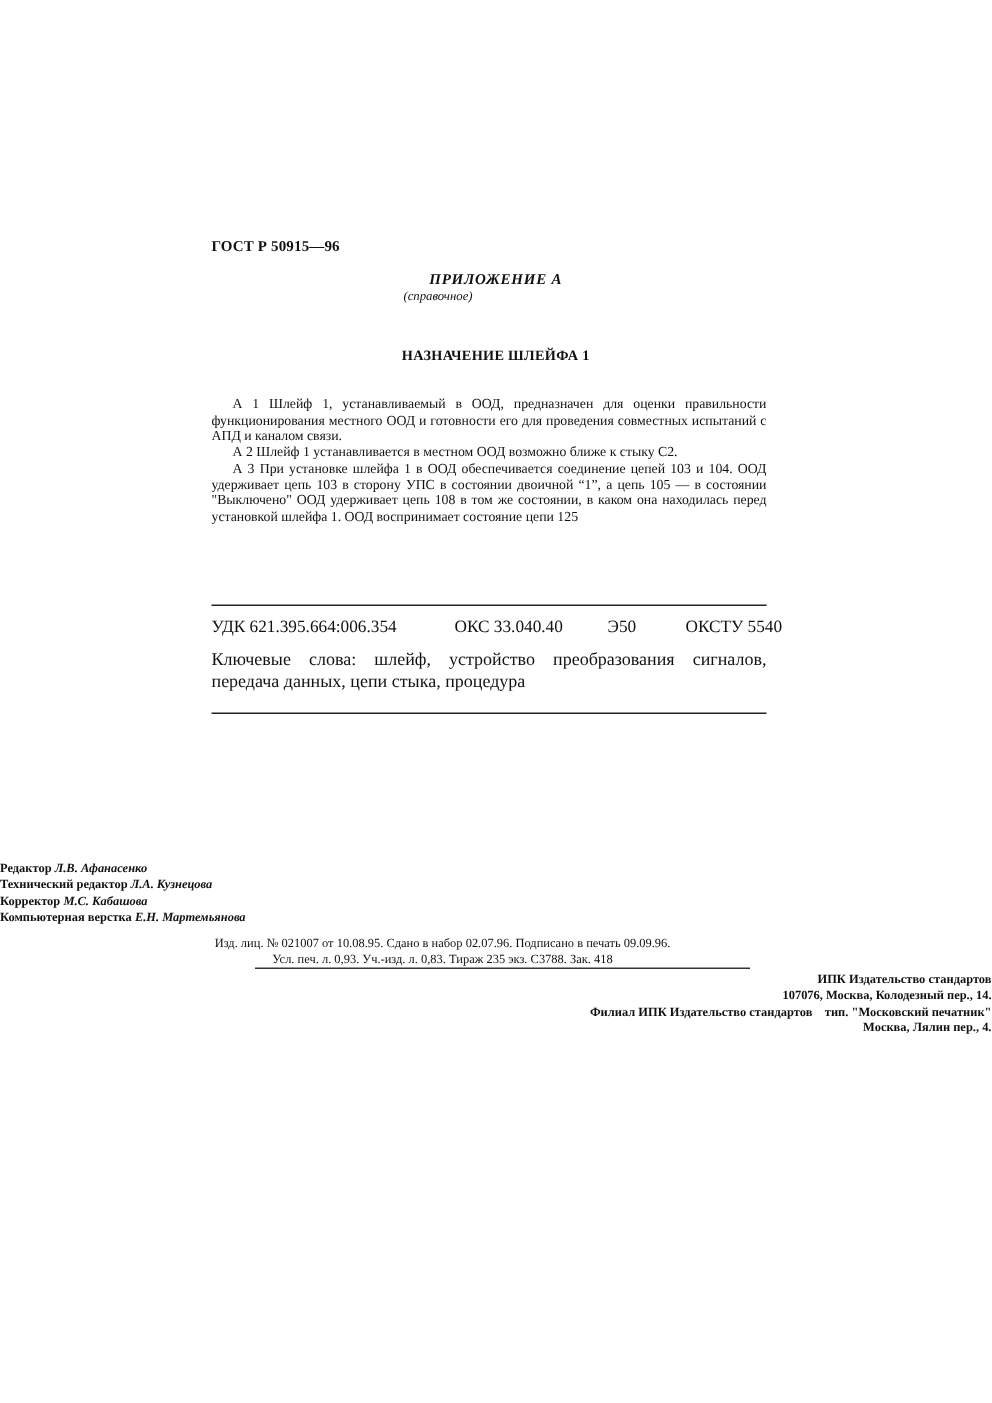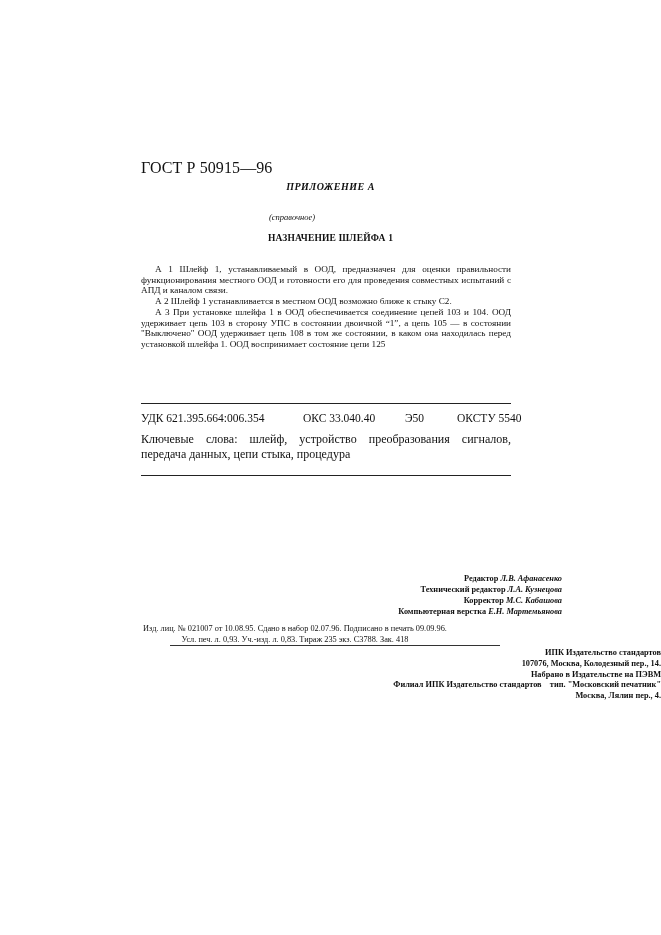--- a/index.html
+++ b/index.html
@@ -1,32 +1,32 @@
 <!DOCTYPE html>
 <html><head>
 <meta charset="utf-8">
 <style>
   html, body { margin:0; padding:0; background:#ffffff; }
   body { width:661px; height:935px; position:relative; overflow:hidden;
          font-family:"Liberation Serif","DejaVu Serif",serif; color:#111; }
   .abs { position:absolute; }
-  .gost { left:141px; top:159px; font-size:16px; font-weight:normal; letter-spacing:0.1px; }
+  .gost { left:141px; top:159px; font-size:10px; font-weight:bold; letter-spacing:0.1px; }
   .appendix { left:0; width:661px; text-align:center; top:181px; font-size:10px; font-style:italic; font-weight:bold; letter-spacing:0.5px; }
-  .appendix-sub { left:0; width:584px; text-align:center; top:192px; font-size:8.5px; font-style:italic;margin-top:20px; }
+  .appendix-sub { left:0; width:584px; text-align:center; top:192px; font-size:8.5px; font-style:italic; }
   .title { left:0; width:661px; text-align:center; top:233px; font-size:9.5px; font-weight:bold; letter-spacing:0.2px; }
   .body { left:141px; width:370px; top:264px; font-size:9.2px; line-height:10.7px; text-align:justify; }
   .body p { margin:0; text-indent:14px; text-align:justify; }
   .body p.last-left { text-align-last:left; }
   .hr { height:0; border-top:1.3px solid #222; }
   .hr1 { left:141px; width:370px; top:403px; }
   .codes { left:141px; top:412px; font-size:11.5px; display:flex; gap:12px; }
   .codes span { white-space:nowrap; }
   .keywords { left:141px; width:370px; top:432px; font-size:12px; line-height:15px; text-align:justify; }
   .hr2 { left:141px; width:370px; top:475px; }
-  .credits { left:0; width:562px; top:573px; text-align:right; font-size:8.3px; line-height:11px; font-weight:bold; }
+  .credits { left:0; width:562px; top:573px; text-align:left; font-size:8.3px; line-height:11px; font-weight:bold; }
   .credits i { font-weight:bold; font-style:italic; }
   .pub { left:0; width:590px; top:624px; text-align:center; font-size:8.3px; line-height:10.8px; }
   .pub-line { left:170px; width:330px; top:645px; border-top:1px solid #333; }
   .pub2 { left:0; width:661px; top:648px; text-align:right; font-size:8.3px; line-height:10.8px; font-weight:bold; }
 </style>
 </head>
 <body>
 
 <div class="abs gost">ГОСТ Р 50915—96</div>
 
@@ -63,16 +63,15 @@
 
 <div class="abs pub">
   <div>Изд. лиц. № 021007 от 10.08.95. Сдано в набор 02.07.96. Подписано в печать 09.09.96.</div>
   <div>Усл. печ. л. 0,93. Уч.-изд. л. 0,83. Тираж 235 экз. С3788. Зак. 418</div>
 </div>
 <div class="abs hr pub-line"></div>
 
 <div class="abs pub2">
   <div>ИПК Издательство стандартов</div>
   <div>107076, Москва, Колодезный пер., 14.</div>
-  <div>Набрано в Издательстве на ПЭВМ</div>
   <div style="white-space:pre">Филиал ИПК Издательство стандартов    тип. "Московский печатник"</div>
   <div>Москва, Лялин пер., 4.</div>
 </div>
 
 </body></html>

